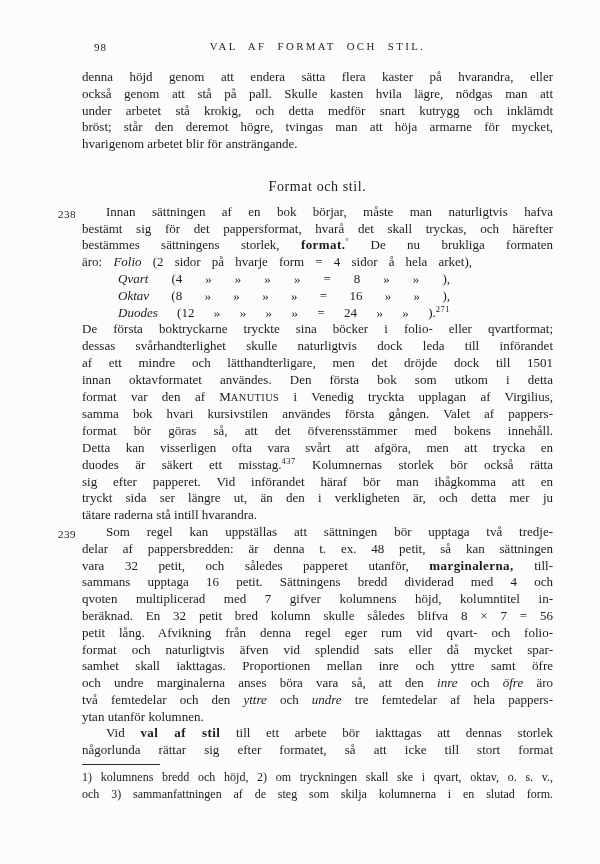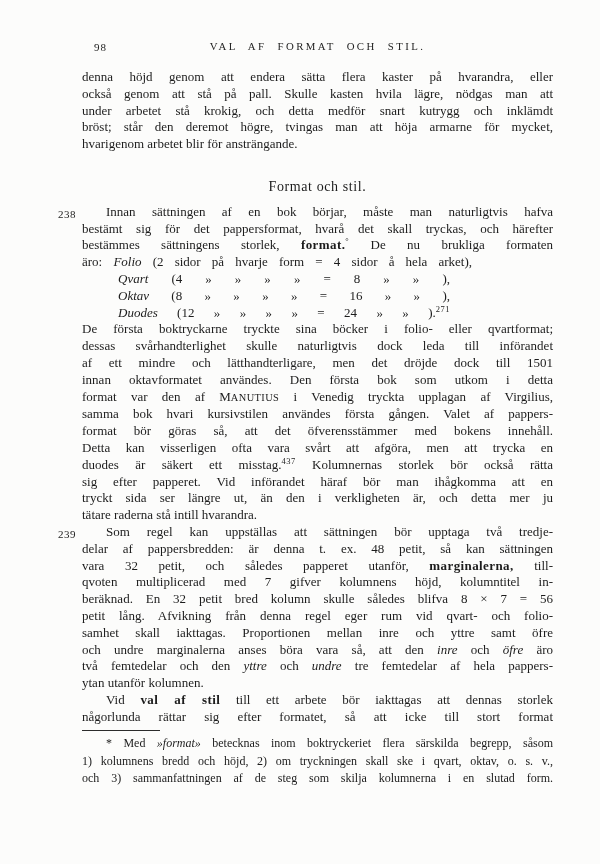--- a/index.html
+++ b/index.html
@@ -110,35 +110,36 @@
           <div class="line"><span>duodes är säkert ett misstag.</span><span class="sup">437</span><span> Kolumnernas storlek bör också rätta</span></div>
           <div class="line"><span>sig efter papperet. Vid införandet häraf bör man ihågkomma att en</span></div>
           <div class="line"><span>tryckt sida ser längre ut, än den i verkligheten är, och detta mer ju</span></div>
           <div class="line last"><span>tätare raderna stå intill hvarandra.</span></div>
         </div>
         <div class="para">
           <span class="marker">239</span>
           <div class="line" style="margin-left: 24px; width: 447px;"><span>Som regel kan uppställas att sättningen bör upptaga två tredje-</span></div>
           <div class="line"><span>delar af pappersbredden: är denna t. ex. 48 petit, så kan sättningen</span></div>
           <div class="line"><span>vara 32 petit, och således papperet utanför, </span><span class="bd">marginalerna,</span><span> till-</span></div>
+          <div class="line"><span>sammans upptaga 16 petit. Sättningens bredd dividerad med 4 och</span></div>
           <div class="line"><span>qvoten multiplicerad med 7 gifver kolumnens höjd, kolumntitel in-</span></div>
           <div class="line"><span>beräknad. En 32 petit bred kolumn skulle således blifva 8 × 7 = 56</span></div>
           <div class="line"><span>petit lång. Afvikning från denna regel eger rum vid qvart- och folio-</span></div>
+          <div class="line"><span>format och naturligtvis äfven vid splendid sats eller då mycket spar-</span></div>
           <div class="line"><span>samhet skall iakttagas. Proportionen mellan inre och yttre samt öfre</span></div>
           <div class="line"><span>och undre marginalerna anses böra vara så, att den </span><span class="it">inre</span><span> och </span><span class="it">öfre</span><span> äro</span></div>
           <div class="line"><span>två femtedelar och den </span><span class="it">yttre</span><span> och </span><span class="it">undre</span><span> tre femtedelar af hela pappers-</span></div>
           <div class="line last"><span>ytan utanför kolumnen.</span></div>
         </div>
         <div class="para">
           <div class="line" style="margin-left: 24px; width: 447px;"><span>Vid </span><span class="bd">val af stil</span><span> till ett arbete bör iakttagas att dennas storlek</span></div>
           <div class="line"><span>någorlunda rättar sig efter formatet, så att icke till stort format</span></div>
         </div>
       </div>
     <div class="footnote-block">
       <div class="fnrule"></div>
       <div id="footnote">
-          <div class="line" style="margin-left: 24px; width: 447px;"><span>* Med </span><span class="it">»format»</span><span> betecknas inom boktryckeriet flera särskilda begrepp, såsom</span></div>
           <div class="line"><span>1) kolumnens bredd och höjd, 2) om tryckningen skall ske i qvart, oktav, o. s. v.,</span></div>
           <div class="line"><span>och 3) sammanfattningen af de steg som skilja kolumnerna i en slutad form.</span></div>
         </div>
     </div>
   </div>
 </div>
 
 </body></html>

